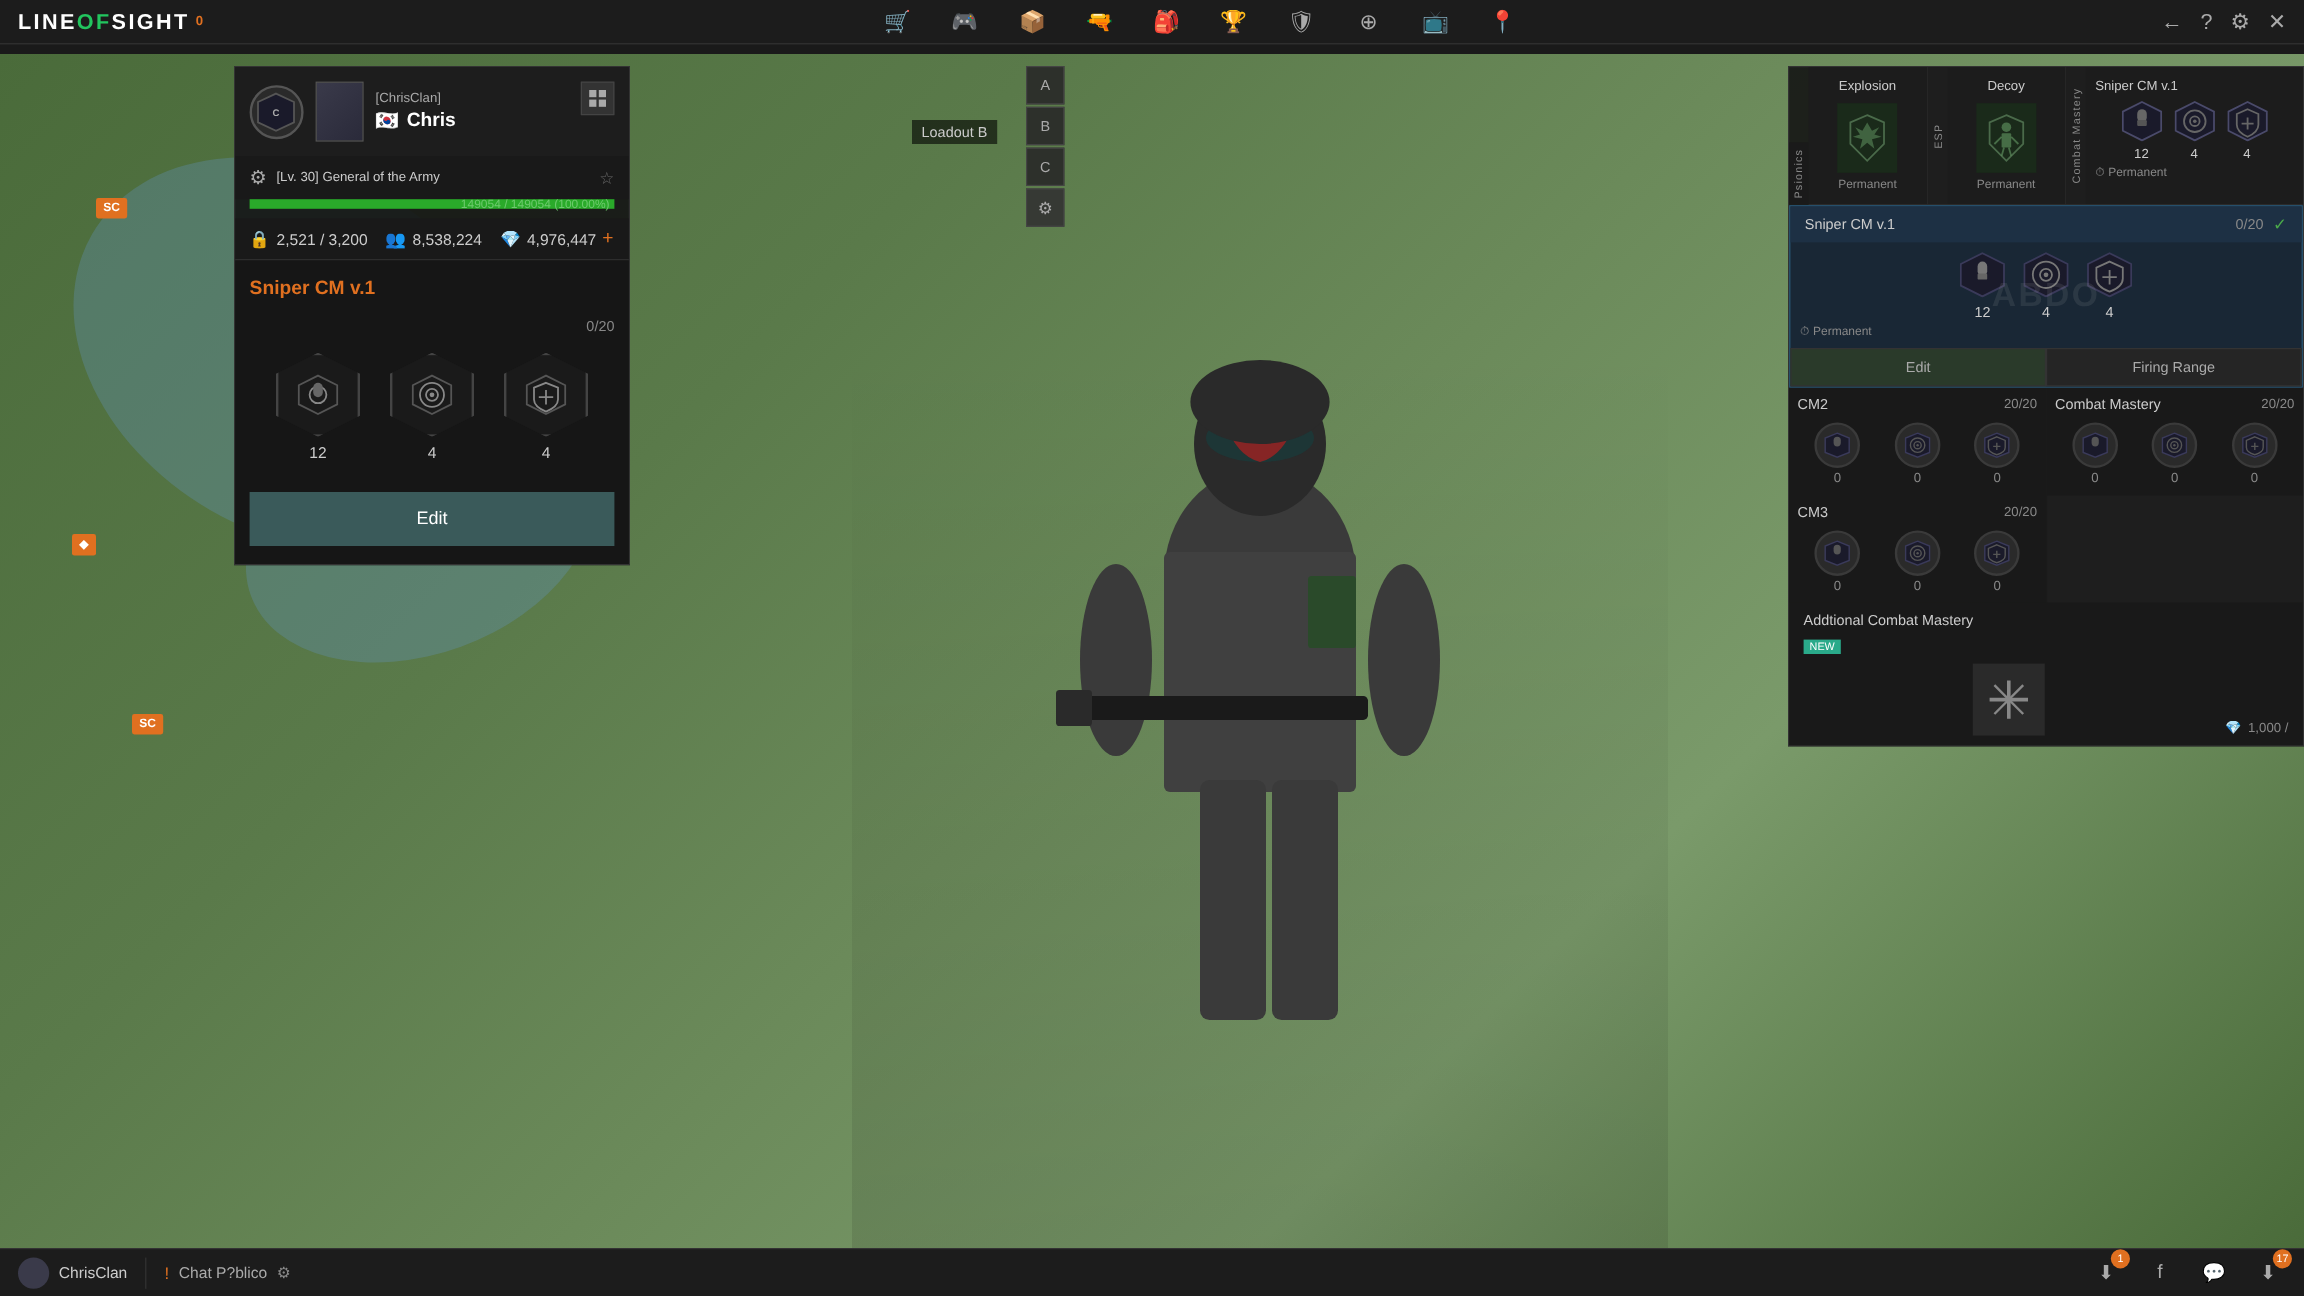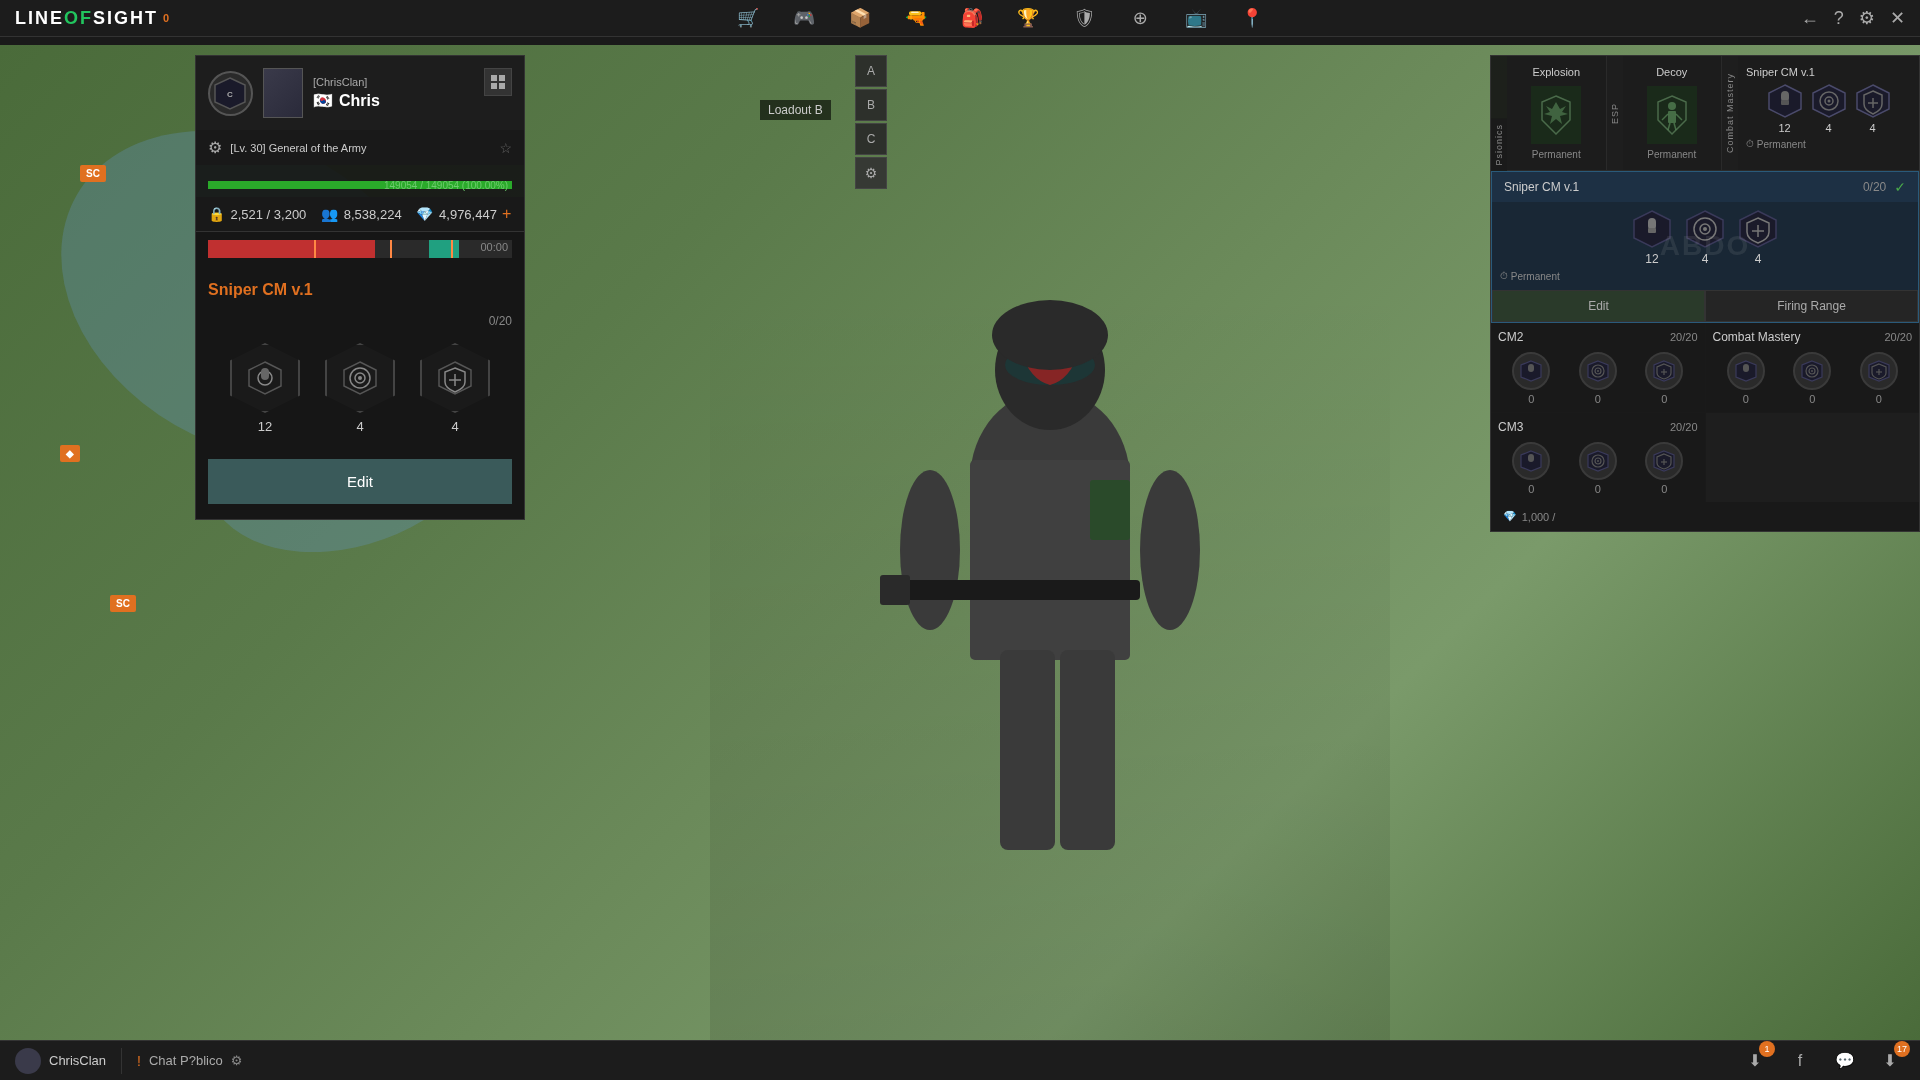--- a/index.html
+++ b/index.html
@@ -177,21 +177,21 @@
     #rank-text { font-size: 11px; color: #ccc; }
     #star-icon {
       position: absolute;
       right: 12px;
       color: #666;
       font-size: 14px;
     }
     #xp-bar-container {
       height: 8px;
       background: #0a5a0a;
-      margin: 16px 12px 8px;
+      margin: 0 12px 8px;
       position: relative;
     }
     #xp-bar-fill {
       height: 100%;
       background: #2aaa2a;
       width: 100%;
     }
     #xp-text {
       font-size: 10px;
       color: #6dca6d;
@@ -702,32 +702,20 @@
       <span class="stat-icon">👥</span>
       <span>8,538,224</span>
     </div>
     <div class="stat-item">
       <span class="stat-icon">💎</span>
       <span>4,976,447</span>
       <span class="stat-plus">+</span>
     </div>
   </div>
 
-  <div id="progress-row">
-    <div id="progress-bar-bg">
-      <div class="prog-segment prog-red" style="width:55%;"></div>
-      <div class="prog-segment prog-dark" style="width:20%;"></div>
-      <div class="prog-segment prog-teal"></div>
-      <div class="prog-segment prog-dark"></div>
-      <div class="prog-pip" style="left:35%;"></div>
-      <div class="prog-pip" style="left:60%;"></div>
-      <div class="prog-pip" style="left:80%;"></div>
-      <div id="prog-time">00:00</div>
-    </div>
-  </div>
 
   <div id="loadout-section">
     <div id="loadout-title">Sniper CM v.1</div>
     <div id="loadout-count">0/20</div>
     <div id="ability-icons-row">
       <div class="ability-item">
         <div class="ability-icon-hex">
           <div class="hex-bg dark">
             <svg width="36" height="36" viewBox="0 0 36 36">
               <polygon points="18,2 34,10 34,26 18,34 2,26 2,10" fill="#1a1a1a" stroke="#555" stroke-width="1.5"></polygon>
@@ -1020,20 +1008,32 @@
           </div>
           <div class="grid-icon-num">0</div>
         </div>
       </div>
     </div>
 
     <div class="grid-cell" style="background:#1e1e1e;"></div>
   </div>
 
   <div id="additional-combat">
+    <div id="additional-left">
+      <div id="additional-title">Addtional Combat Mastery</div>
+      <div class="new-badge">NEW</div>
+      <div id="cross-icon">
+        <svg width="40" height="40" viewBox="0 0 40 40">
+          <line x1="20" y1="4" x2="20" y2="36" stroke="#888" stroke-width="3"></line>
+          <line x1="4" y1="20" x2="36" y2="20" stroke="#888" stroke-width="3"></line>
+          <line x1="8" y1="8" x2="32" y2="32" stroke="#888" stroke-width="2"></line>
+          <line x1="32" y1="8" x2="8" y2="32" stroke="#888" stroke-width="2"></line>
+        </svg>
+      </div>
+    </div>
     <div id="additional-right">
       <div class="cost-row">
         <span>💎</span>
         <span>1,000 /</span>
       </div>
     </div>
   </div>
 </div>
 
 <div id="bottombar">

